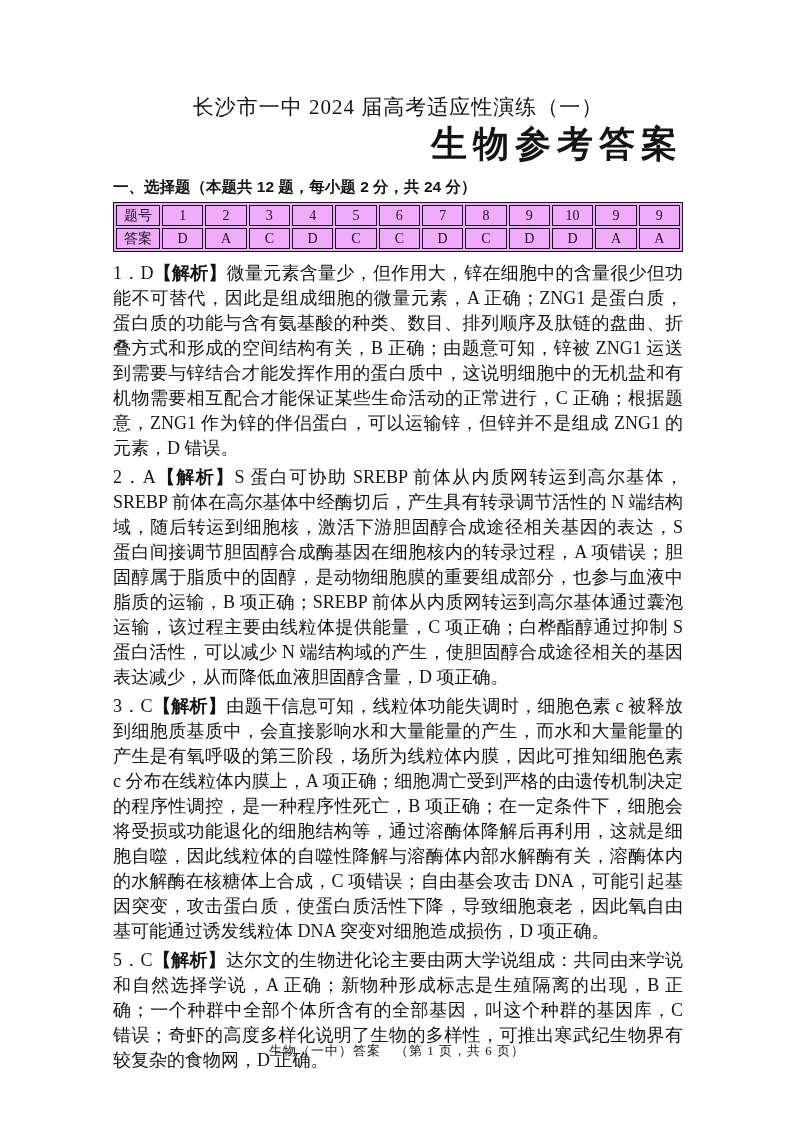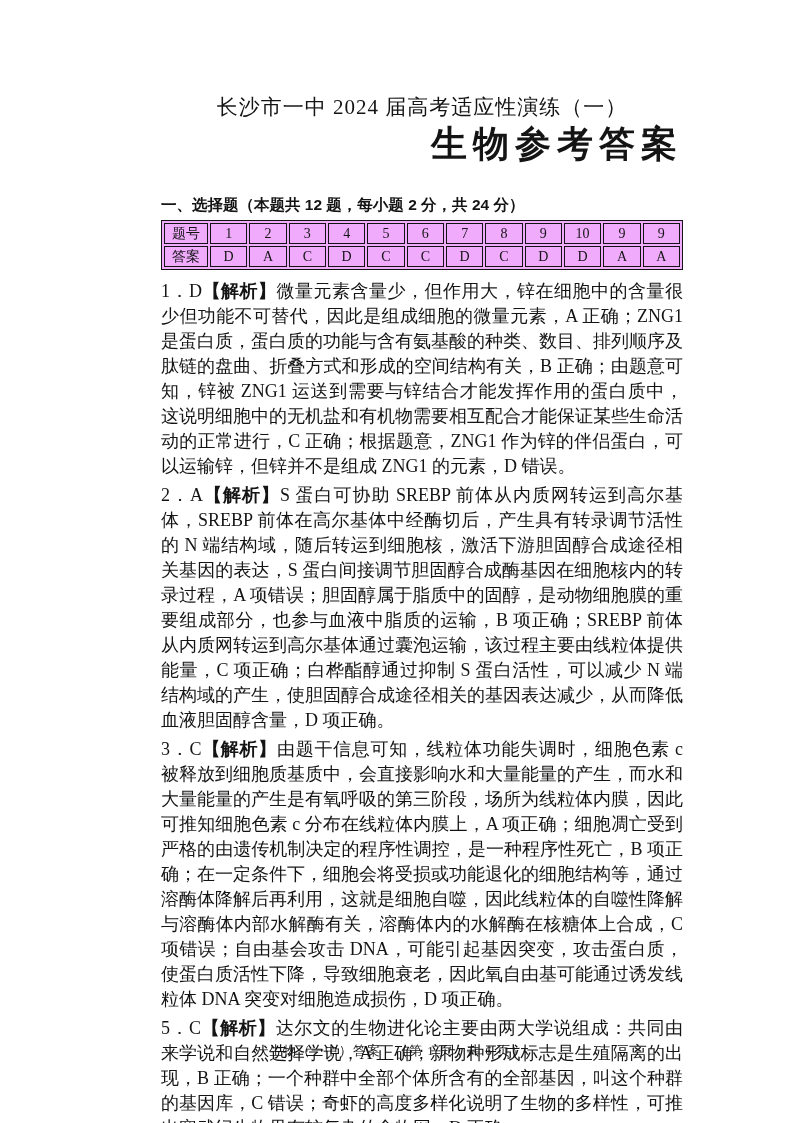--- a/index.html
+++ b/index.html
@@ -6,21 +6,20 @@
   html, body { background: #ffffff; }
   .page {
     position: relative;
     width: 794px;
     height: 1123px;
     margin: 0 auto;
     background: #ffffff;
     color: #141414;
     font-family: "Liberation Serif", serif;
     overflow: hidden;
-    padding-left: 48px;
   }
   .content { padding: 92px 111px 0 113px; }
   .exam-title {
     text-align: center;
     font-size: 21px;
     font-weight: 400;
     letter-spacing: 1px;
     line-height: 30px;
   }
   .answer-key-title {
@@ -29,21 +28,21 @@
     font-size: 36px;
     font-weight: 900;
     letter-spacing: 6px;
     margin-top: 2px;
     line-height: 40px;
   }
   .section-heading {
     font-family: "Liberation Sans", sans-serif;
     font-size: 15.5px;
     font-weight: bold;
-    margin-top: 30px;
+    margin-top: 12px;
     line-height: 21px;
   }
   table.answer-table {
     width: 100%;
     table-layout: fixed;
     border-collapse: separate;
     border-spacing: 2px;
     border: 1px solid #141414;
     margin-top: 5px;
     background: #f0abfc;

